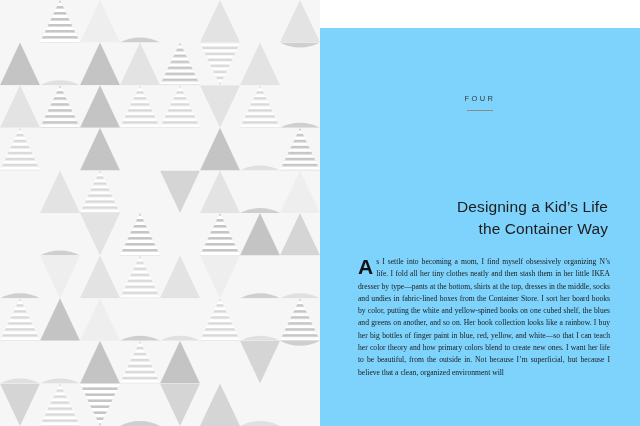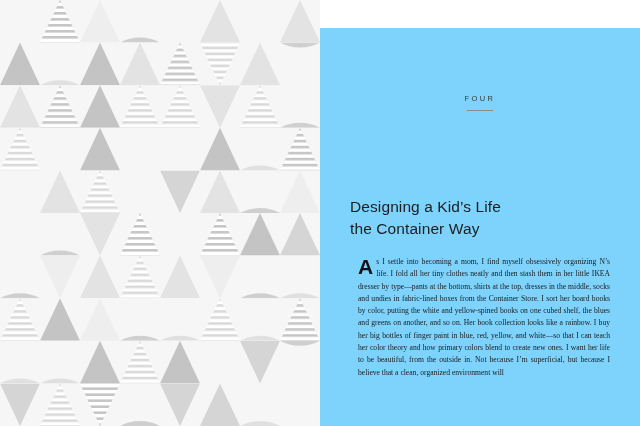--- a/index.html
+++ b/index.html
@@ -62,21 +62,21 @@
     transform: translateX(-50%);
     width: 26px;
     height: 1px;
     background: #8c8c8c;
   }
   .chapter-title {
     position: absolute;
     left: 30px;
     right: 32px;
     top: 158px;
-    text-align: left;
+    text-align: right;
     font-family: "Liberation Sans", sans-serif;
     font-size: 15.5px;
     font-weight: 400;
     line-height: 1.38;
     color: #1d1d1d;
     letter-spacing: 0.1px;
   }
   .chapter-title .line2 { display: block; }
 
   .body-block {

